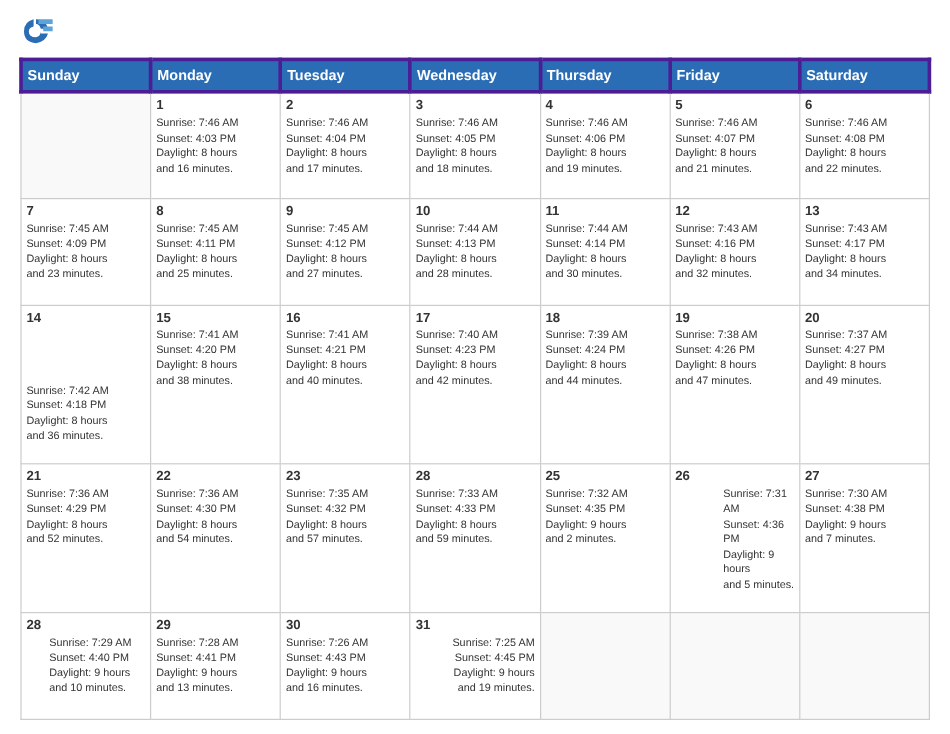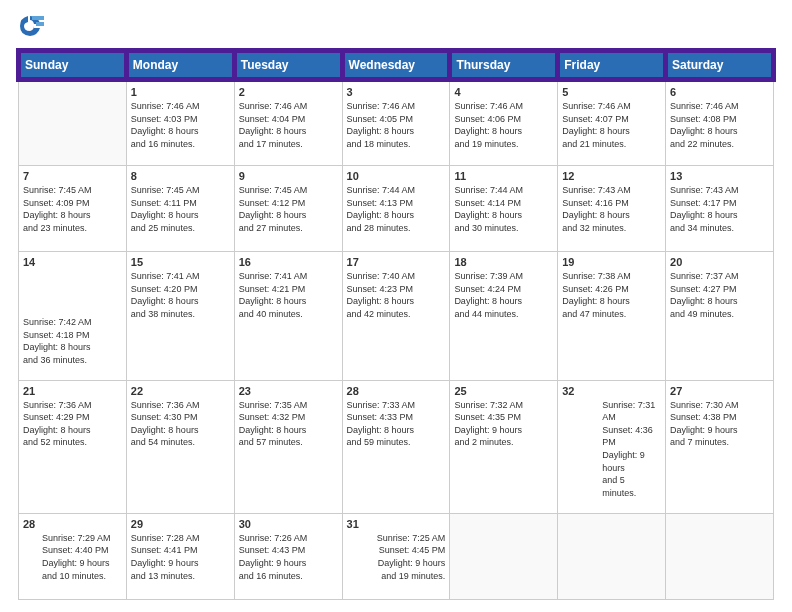--- a/index.html
+++ b/index.html
@@ -59,21 +59,21 @@
       flex: 1;
       table-layout: fixed;
     }
     .calendar-table thead tr th {
       background: #2a6db5;
       color: #fff;
       font-size: 12px;
       font-weight: bold;
       padding: 5px 4px;
       text-align: left;
-      border: 5px solid #4c1d95;
+      border: 3px solid #4c1d95;
     }
     .calendar-table tbody tr td {
       border: 1px solid #ccc;
       vertical-align: top;
       padding: 4px 4px;
       font-size: 9.5px;
       color: #333;
       background: #fff;
       height: 80px;
     }
@@ -311,21 +311,21 @@
 and 59 minutes.</div>
           </td>
           <td>
             <span class="day-number">25</span>
             <div class="day-info" style="white-space: pre-line;">Sunrise: 7:32 AM
 Sunset: 4:35 PM
 Daylight: 9 hours
 and 2 minutes.</div>
           </td>
           <td>
-            <span class="day-number">32</span>
+            <span class="day-number">26</span>
             <div class="day-info" style="white-space: pre-line; margin-left: 40px;">Sunrise: 7:31 AM
 Sunset: 4:36 PM
 Daylight: 9 hours
 and 5 minutes.</div>
           </td>
           <td>
             <span class="day-number">27</span>
             <div class="day-info" style="white-space: pre-line;">Sunrise: 7:30 AM
 Sunset: 4:38 PM
 Daylight: 9 hours

